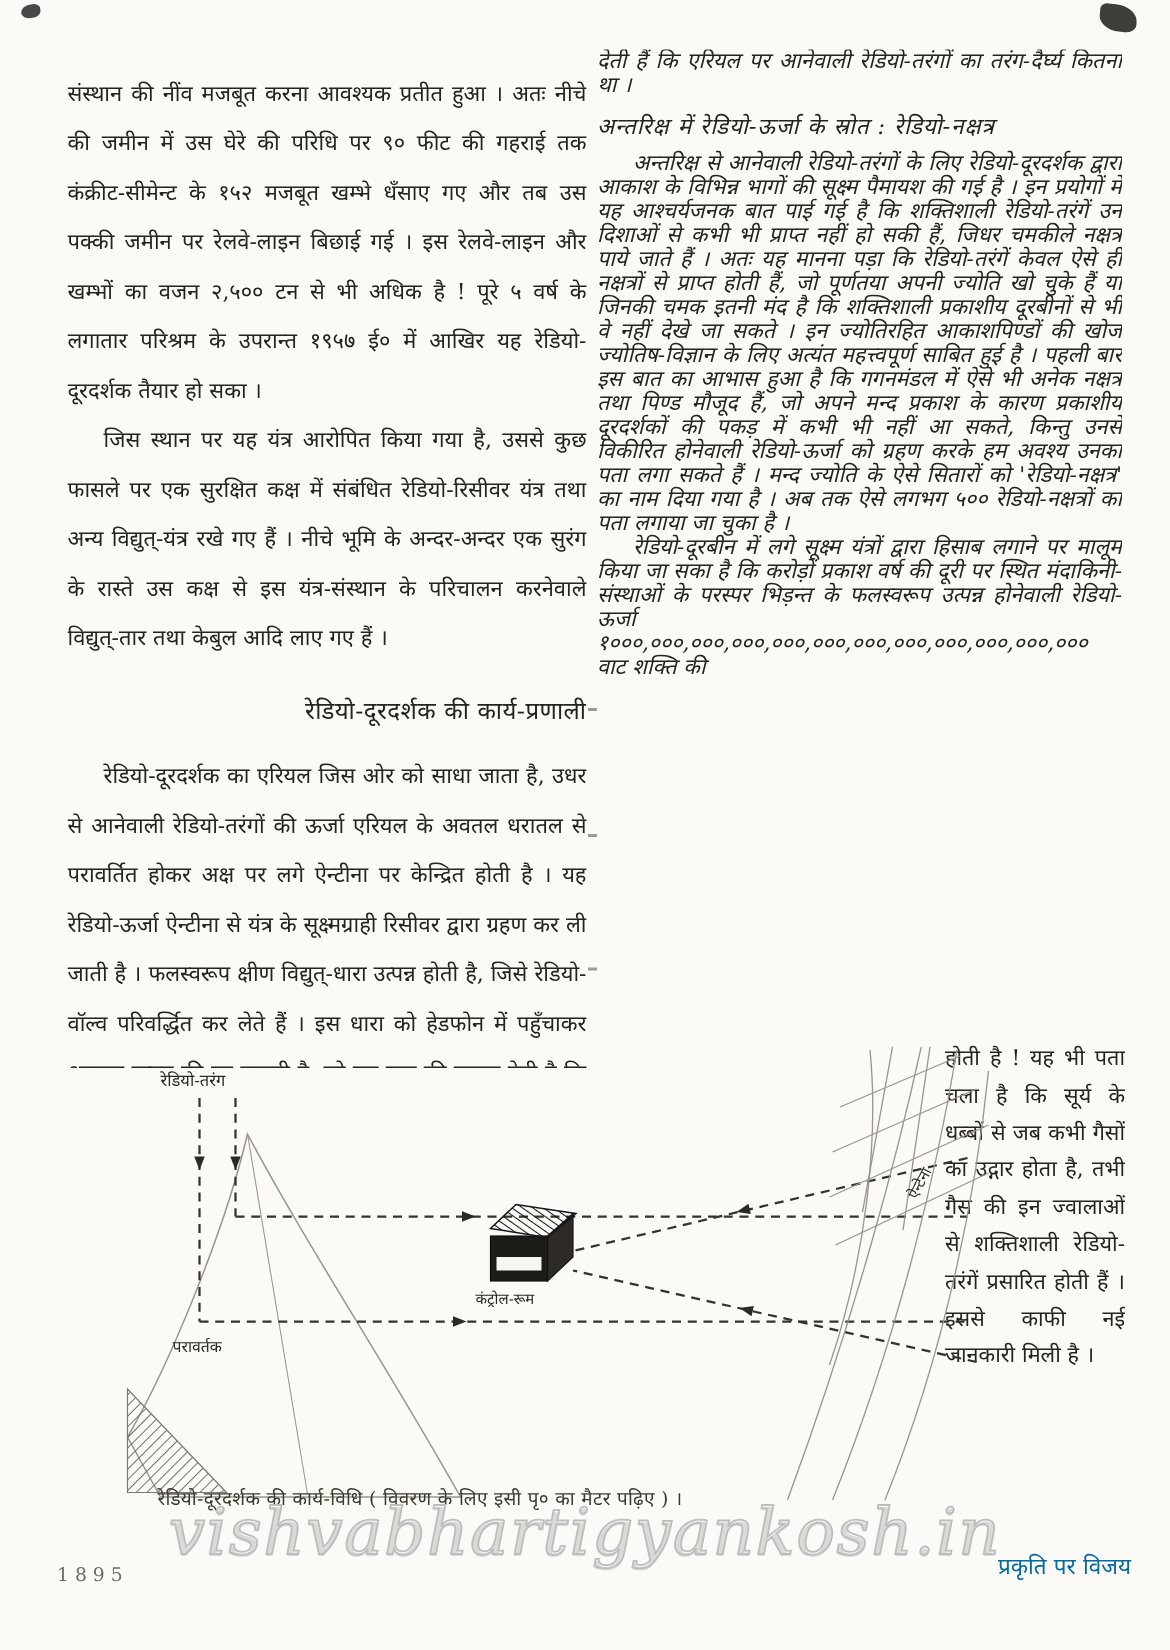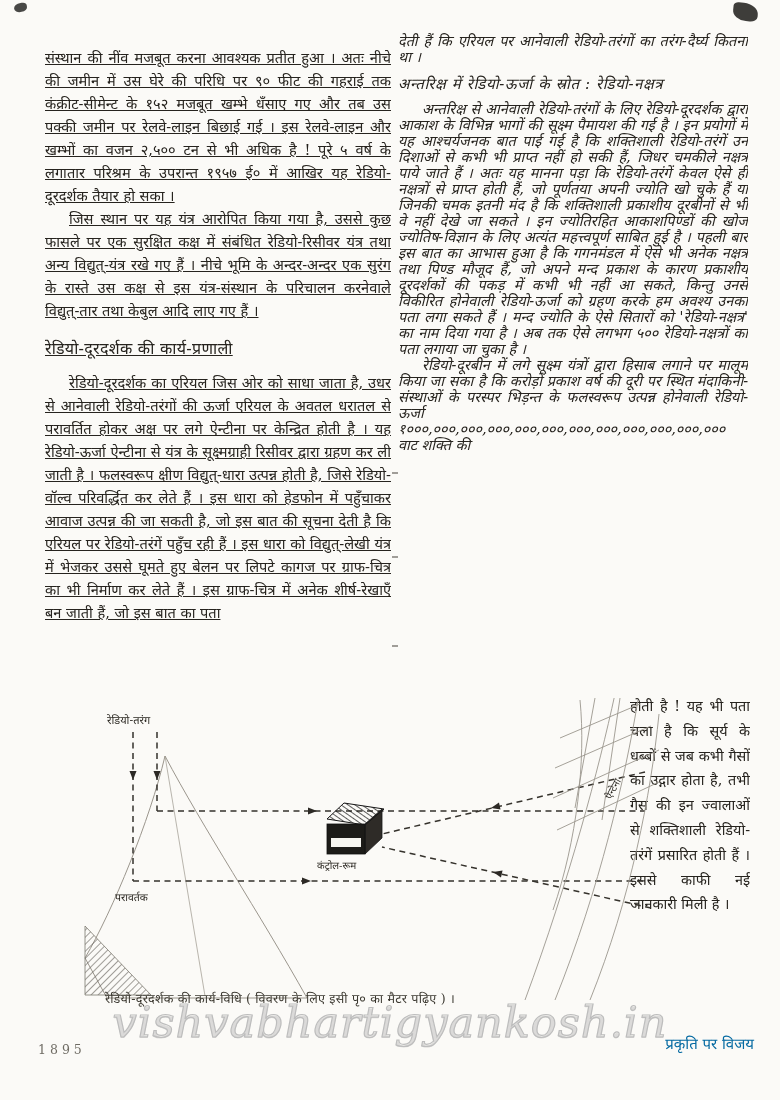--- a/index.html
+++ b/index.html
@@ -6,23 +6,23 @@
   body{
     width:780px;height:1100px;position:relative;overflow:hidden;
     background:#fbfaf7;
     font-family:"DejaVu Serif","Liberation Serif",serif;
     color:#26231e;
   }
   .page{position:absolute;inset:0;}
   .col{position:absolute;text-align:justify;overflow:hidden;}
   .col p{margin:0;}
   p.ind{text-indent:24px;}
-  .col-left{left:45px;top:46px;width:346px;height:666px;font-size:14.6px;line-height:23px;text-decoration:underline;}
+  .col-left{left:45px;top:46px;width:346px;height:666px;font-size:14.6px;line-height:33px;}
   .col-right{left:398px;top:33px;width:350px;height:670px;font-size:14.4px;line-height:16px;font-style:italic;}
-  .h-left{font-size:16px;text-align:left;font-weight:500;margin:15px 0 11px;letter-spacing:.3px;}
+  .h-left{font-size:16px;text-align:right;font-weight:500;margin:15px 0 11px;letter-spacing:.3px;}
   .h-right{font-size:15px;text-align:left;font-weight:500;margin:11px 0 9px;letter-spacing:.6px;}
   .side-note{left:630px;top:694px;width:120px;height:332px;font-size:14.4px;line-height:24.8px;}
   .diagram{position:absolute;left:55px;top:698px;width:605px;height:307px;}
   .caption{
     position:absolute;left:105px;top:990px;width:490px;text-align:left;
     font-size:12.6px;color:#3a372f;letter-spacing:.2px;
   }
   .watermark{
     position:absolute;left:0;top:997px;width:100%;text-align:center;
     font-size:43px;font-style:italic;letter-spacing:1px;

